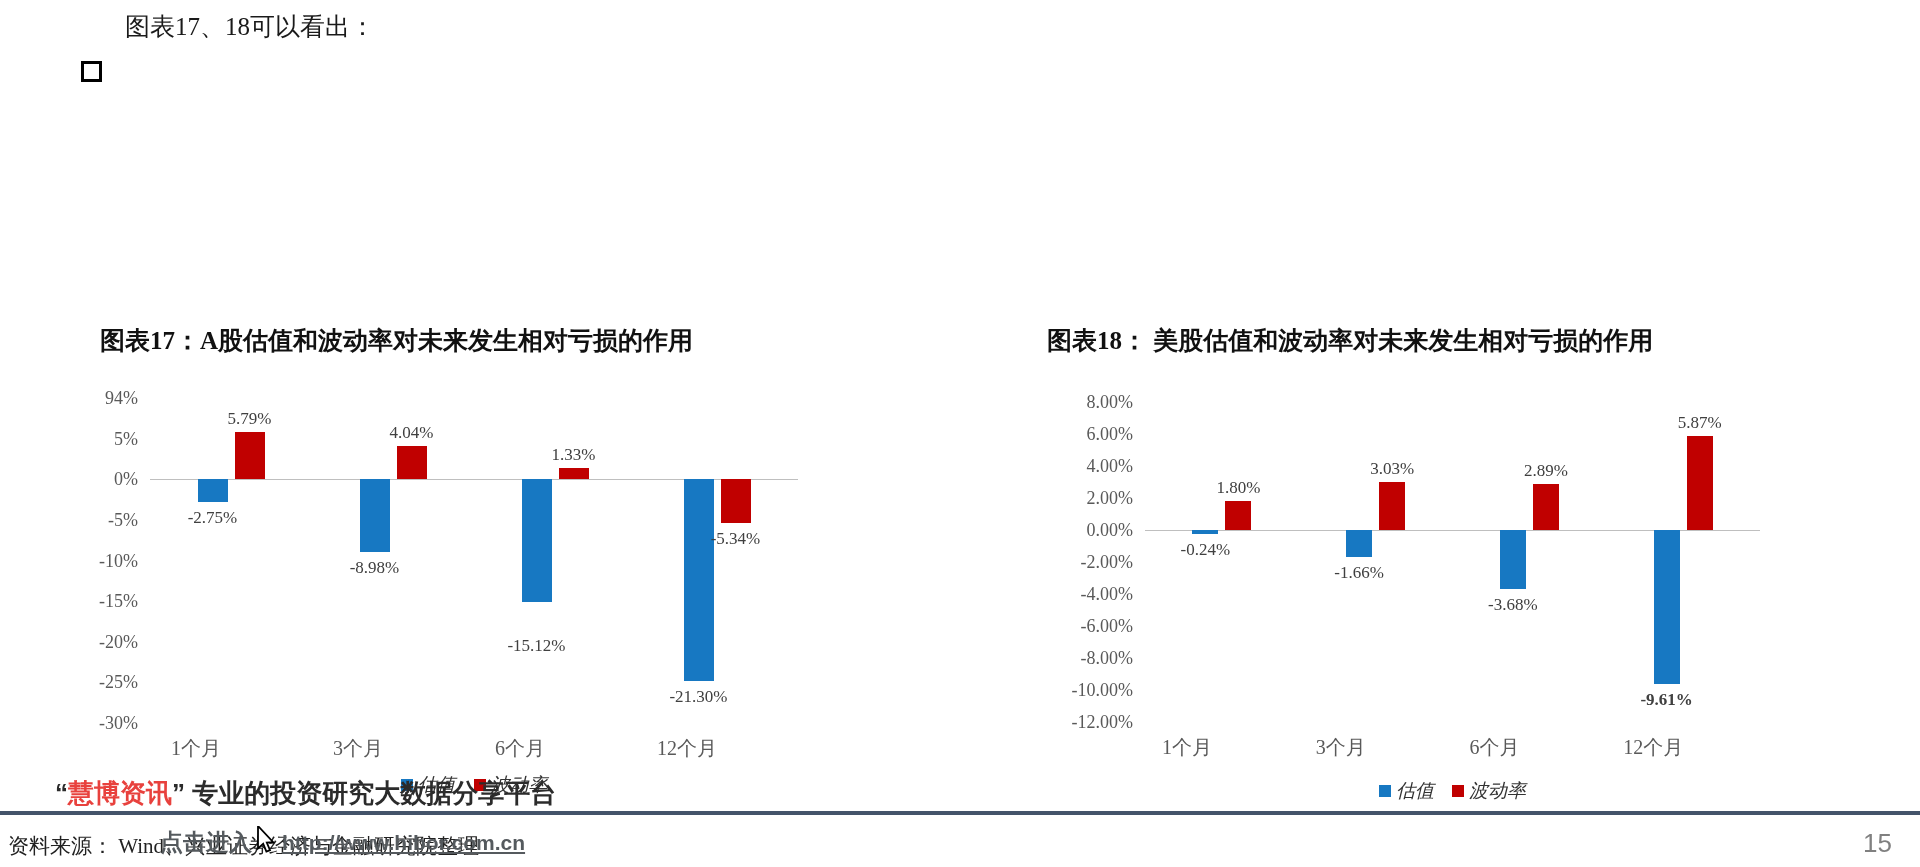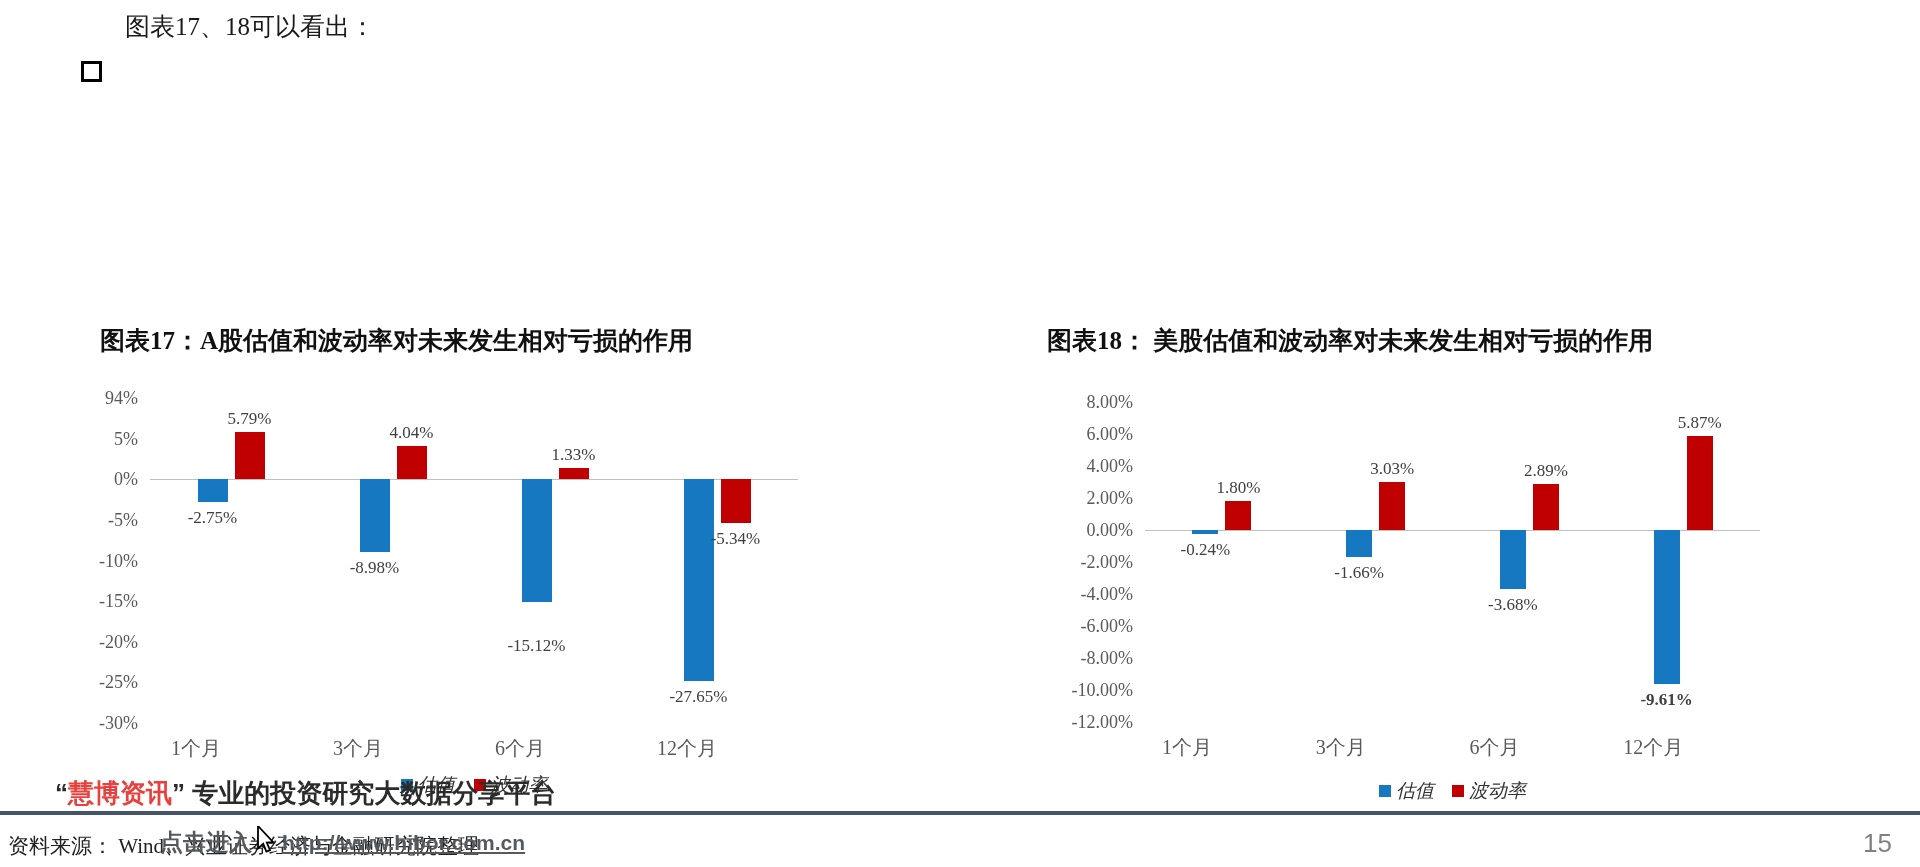--- a/index.html
+++ b/index.html
@@ -75,21 +75,21 @@
         <div class="dlabel" style="left: 179.5px; width: 90px; top: 160.213px;">-8.98%</div>
         <div class="bar" style="left: 246.5px; width: 30px; top: 48.425px; height: 32.825px; background: rgb(192, 0, 0);"></div>
         <div class="dlabel" style="left: 216.5px; width: 90px; top: 25.425px;">4.04%</div>
         <div class="xlabel" style="left: 183px; top: 337px; width: 120px;">3个月</div>
         <div class="bar" style="left: 371.5px; width: 30px; top: 81.25px; height: 122.85px; background: rgb(23, 120, 194);"></div>
         <div class="dlabel" style="left: 341.5px; width: 90px; top: 210.1px; margin-top: 28px;">-15.12%</div>
         <div class="bar" style="left: 408.5px; width: 30px; top: 70.4437px; height: 10.8063px; background: rgb(192, 0, 0);"></div>
         <div class="dlabel" style="left: 378.5px; width: 90px; top: 47.4437px;">1.33%</div>
         <div class="xlabel" style="left: 345px; top: 337px; width: 120px;">6个月</div>
         <div class="bar" style="left: 533.5px; width: 30px; top: 81.25px; height: 201.419px; background: rgb(23, 120, 194);"></div>
-        <div class="dlabel" style="left: 503.5px; width: 90px; top: 288.669px;">-27.65%</div>
+        <div class="dlabel" style="left: 503.5px; width: 90px; top: 288.669px;">-21.30%</div>
         <div class="bar" style="left: 570.5px; width: 30px; top: 81.25px; height: 43.3875px; background: rgb(192, 0, 0);"></div>
         <div class="dlabel" style="left: 540.5px; width: 90px; top: 130.637px;">-5.34%</div>
         <div class="xlabel" style="left: 507px; top: 337px; width: 120px;">12个月</div>
       </div>
       <div class="ytick" style="top: 2px; left: 0px; width: 50px;">94%</div>
       <div class="ytick" style="top: 42.625px; left: 0px; width: 50px;">5%</div>
       <div class="ytick" style="top: 83.25px; left: 0px; width: 50px;">0%</div>
       <div class="ytick" style="top: 123.875px; left: 0px; width: 50px;">-5%</div>
       <div class="ytick" style="top: 164.5px; left: 0px; width: 50px;">-10%</div>
       <div class="ytick" style="top: 205.125px; left: 0px; width: 50px;">-15%</div>

